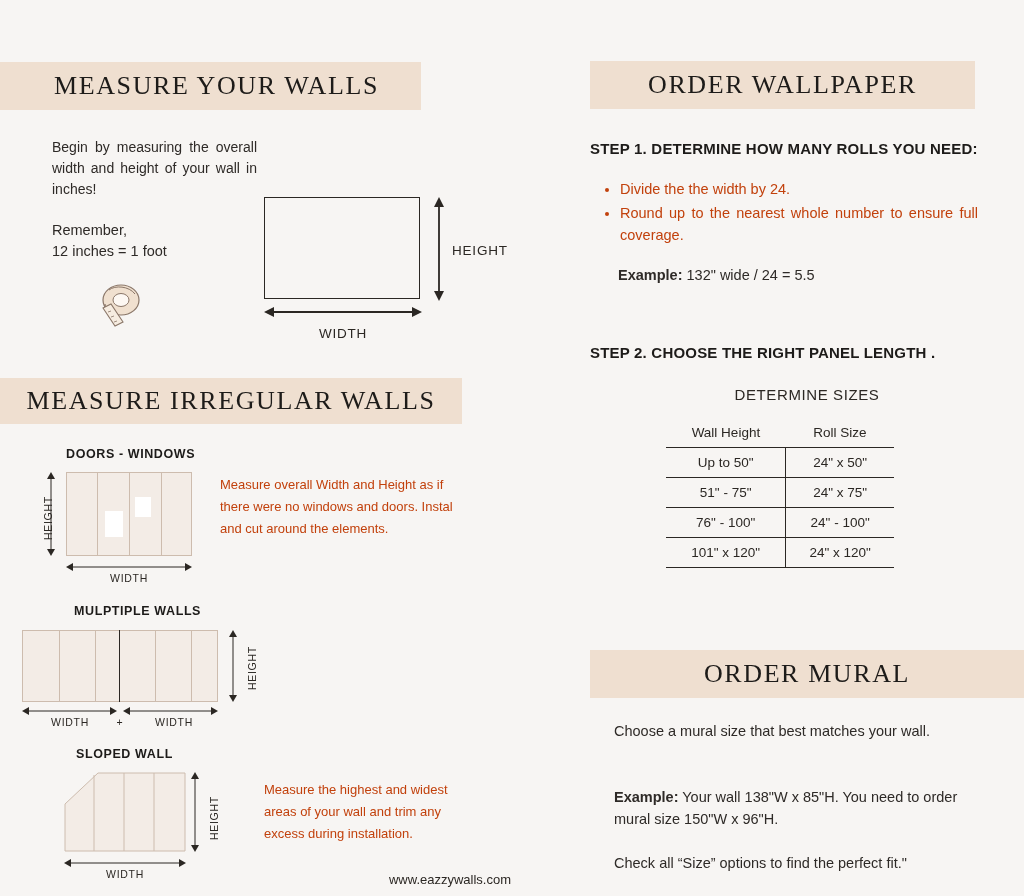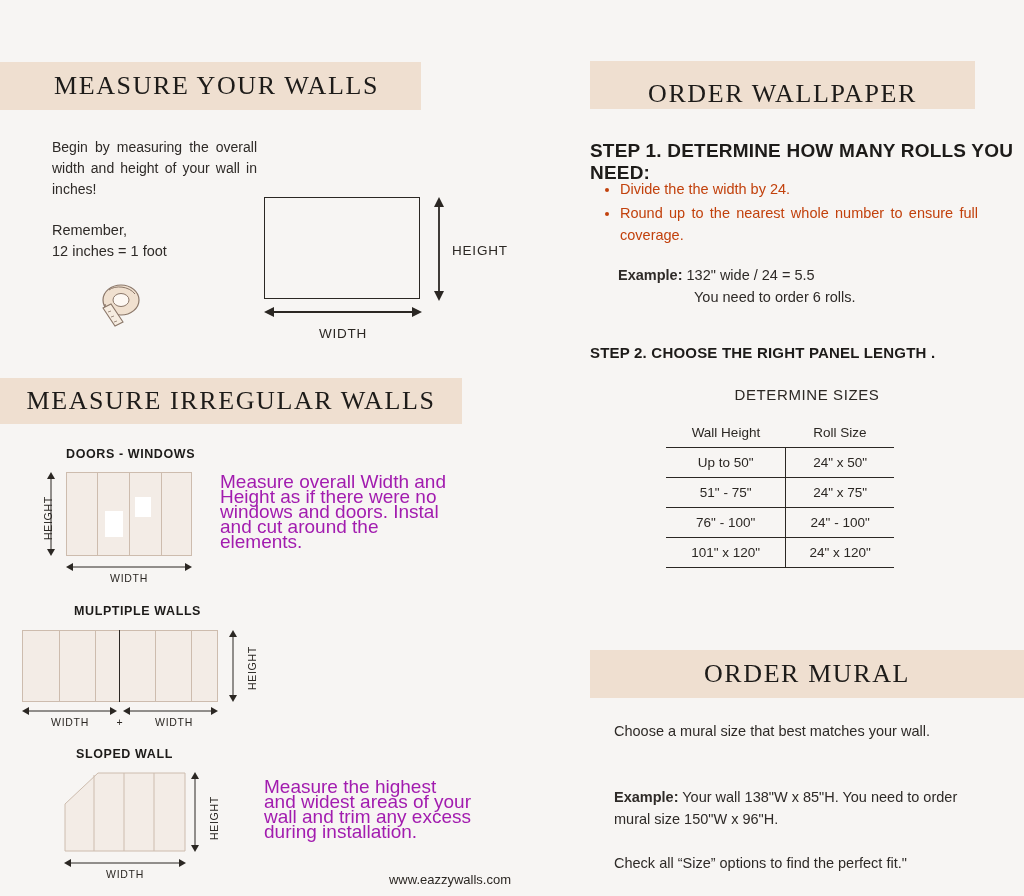--- a/index.html
+++ b/index.html
@@ -28,21 +28,21 @@
   .banner span {
     font-family: "Liberation Serif", serif;
     font-size: 26px;
     letter-spacing: 1.6px;
     color: #1d1b19;
     font-weight: 400;
   }
 
   #banner-measure-walls { left: 0; top: 62px; width: 421px; height: 48px; padding-left: 12px; }
   #banner-irregular { left: 0; top: 378px; width: 462px; height: 46px; }
-  #banner-order-wallpaper { left: 590px; top: 61px; width: 385px; height: 48px; align-items: flex-end; }
+  #banner-order-wallpaper { left: 590px; top: 61px; width: 385px; height: 48px; }
   #banner-order-mural { left: 590px; top: 650px; width: 434px; height: 48px; }
 
   
   #intro-text {
     position: absolute; left: 52px; top: 137px; width: 205px;
     font-size: 14px; line-height: 21px; color: #2e2a27;
     text-align: justify;
   }
   #remember-text {
     position: absolute; left: 52px; top: 220px; width: 210px;
@@ -91,30 +91,30 @@
 
   .dim-label {
     position: absolute; font-size: 10.5px; letter-spacing: .7px; color: #2b2723;
   }
   .dim-vert {
     position: absolute; font-size: 10.5px; letter-spacing: .7px; color: #2b2723;
     transform: rotate(-90deg); transform-origin: left top; white-space: nowrap;
   }
 
   .body-text {
-    position: absolute; font-size: 19px; line-height: 15px; color: #a21caf;
+    position: absolute; font-size: 13px; line-height: 22px; color: #c2410c;
   }
   #doors-text { left: 220px; top: 474px; width: 240px; }
   #multi-text { left: 262px; top: 612px; width: 210px; }
   #sloped-text { left: 236px; top: 779px; width: 208px; margin-left: 28px; }
 
   
   #step1-title {
     position: absolute; left: 590px; top: 140px;
-    font-size: 19px; font-weight: bold; letter-spacing: .2px; color: #1d1b19;
+    font-size: 15px; font-weight: bold; letter-spacing: .2px; color: #1d1b19;
   }
   #step1-list {
     position: absolute; left: 598px; top: 178px; width: 380px;
     margin: 0; padding-left: 22px;
     font-size: 14.5px; line-height: 22px; color: #c2410c;
   }
   #step1-list li { margin-bottom: 2px; text-align: justify; }
   #example-1 {
     position: absolute; left: 618px; top: 264px; width: 360px;
     font-size: 14.5px; line-height: 22px; color: #2e2a27;
@@ -295,21 +295,20 @@
   <div id="step1-title">STEP 1. DETERMINE HOW MANY ROLLS YOU NEED:</div>
 
   <ul id="step1-list">
     <li>Divide the the width by 24.</li>
     <li>Round up to the nearest whole number to ensure full coverage.</li>
   </ul>
 
   <div id="example-1">
     <b>Example:</b>
     <span>132" wide / 24 = 5.5</span>
-    <span class="second">You need to order 6 rolls.</span>
   </div>
 
   <div id="step2-title">STEP 2. CHOOSE THE RIGHT PANEL LENGTH .</div>
 
   <div id="sizes-caption">DETERMINE SIZES</div>
 
   <table id="sizes-table">
     <thead>
       <tr>
         <th>Wall Height</th>

